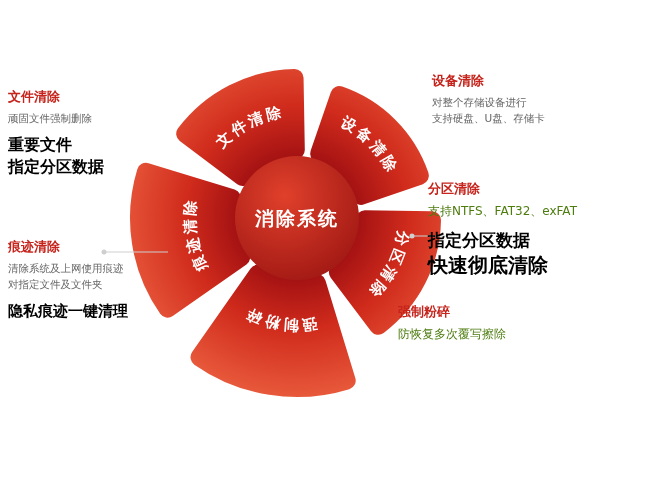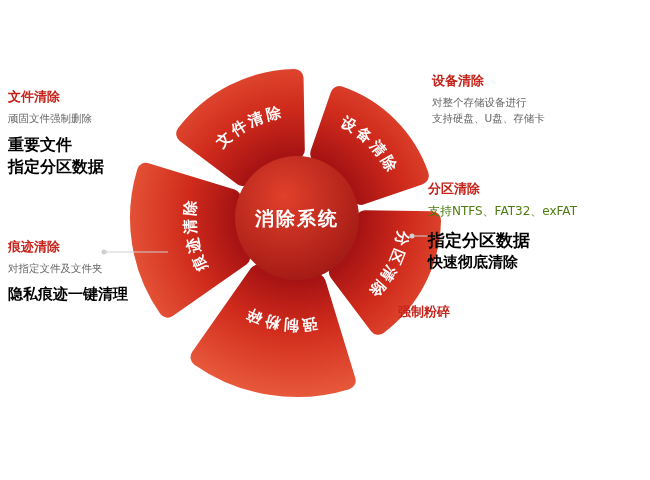--- a/index.html
+++ b/index.html
@@ -68,32 +68,34 @@
 
 <div class="callout" style="left:8px;top:88px;width:160px;">
   <div class="callout-title">文件清除</div>
   <div class="callout-line">顽固文件强制删除</div>
   <div class="callout-big">重要文件</div>
   <div class="callout-big">指定分区数据</div>
 </div>
 
 <div class="callout" style="left:8px;top:238px;width:160px;">
   <div class="callout-title">痕迹清除</div>
+  <div class="callout-line">清除系统及上网使用痕迹</div>
   <div class="callout-line">对指定文件及文件夹</div>
   <div class="callout-big" style="font-size:15px;">隐私痕迹一键清理</div>
 </div>
 
 <div class="callout" style="left:432px;top:72px;width:205px;">
   <div class="callout-title">设备清除</div>
   <div class="callout-line">对整个存储设备进行</div>
   <div class="callout-line">支持硬盘、U盘、存储卡</div>
 </div>
 
 <div class="callout" style="left:428px;top:180px;width:215px;">
   <div class="callout-title">分区清除</div>
   <div class="callout-mid">支持NTFS、FAT32、exFAT</div>
   <div class="callout-big" style="font-size:17px;">指定分区数据</div>
-  <div class="callout-big" style="font-size:15px;font-family:Liberation Serif, serif;">快速彻底清除</div>
+  <div class="callout-big" style="font-size:20px;font-family:Liberation Serif, serif;">快速彻底清除</div>
 </div>
 
 <div class="callout" style="left:398px;top:303px;width:225px;">
   <div class="callout-title">强制粉碎</div>
+  <div class="callout-mid">防恢复多次覆写擦除</div>
 </div>
 
 </body></html>

